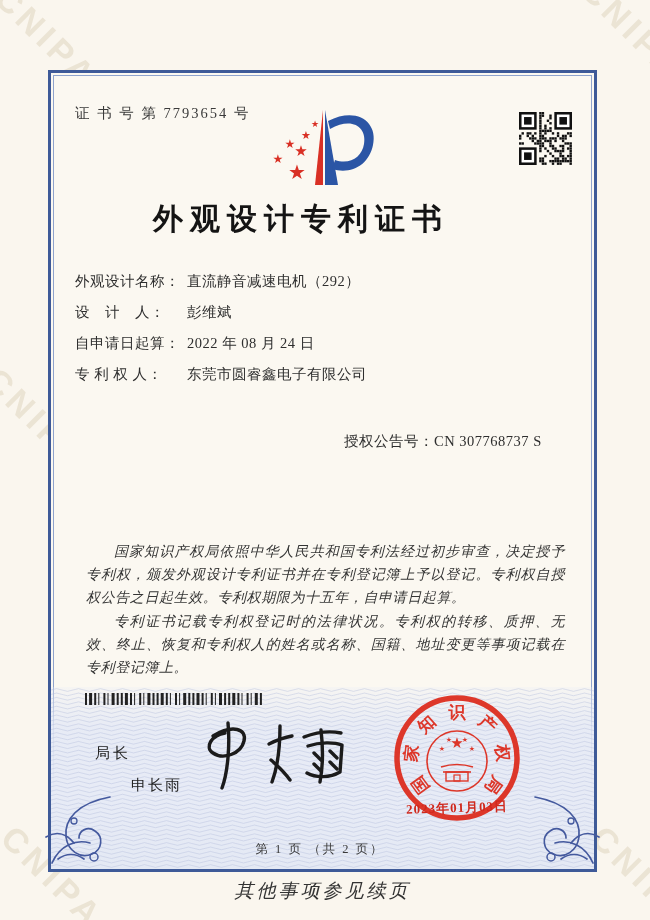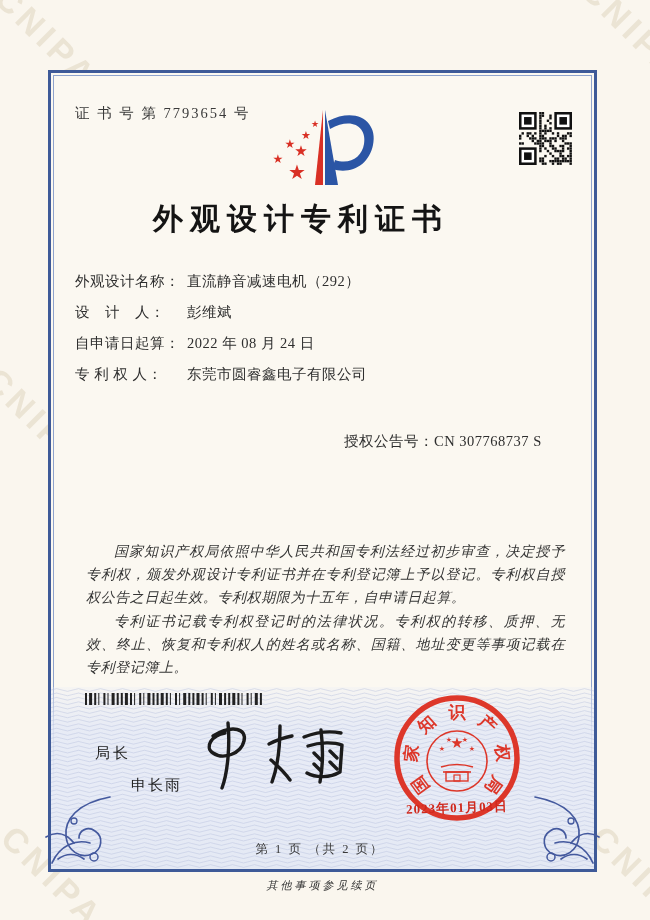--- a/index.html
+++ b/index.html
@@ -55,21 +55,21 @@
   .signature{position:absolute;left:183px;top:720px;width:175px;height:92px;}
 
   .seal{position:absolute;left:391px;top:692px;width:132px;height:132px;opacity:.93;}
   .seal-date{position:absolute;left:386px;top:799px;width:142px;text-align:center;
         font-size:13px;font-weight:bold;color:#d0281c;letter-spacing:1px;
         transform:rotate(-2deg);}
 
   .page-info{position:absolute;left:48px;top:841px;width:544px;text-align:center;
         font-size:12.5px;color:#3a3a3a;letter-spacing:2px;}
   .cont-note{position:absolute;left:48px;top:878px;width:549px;text-align:center;
-        font-size:11px;color:#333;font-style:italic;letter-spacing:3px;}
+        font-size:19px;color:#333;font-style:italic;letter-spacing:3px;}
 </style>
 </head>
 <body>
 
 <div class="page">
 
   <div id="wm-layer">
       <div class="wm" style="left: -18px; top: 18px;">CNIPA</div>
       <div class="wm" style="left: 568px; top: 10px;">CNIPA</div>
       <div class="wm" style="left: 178px; top: 138px;">CNIPA</div>

